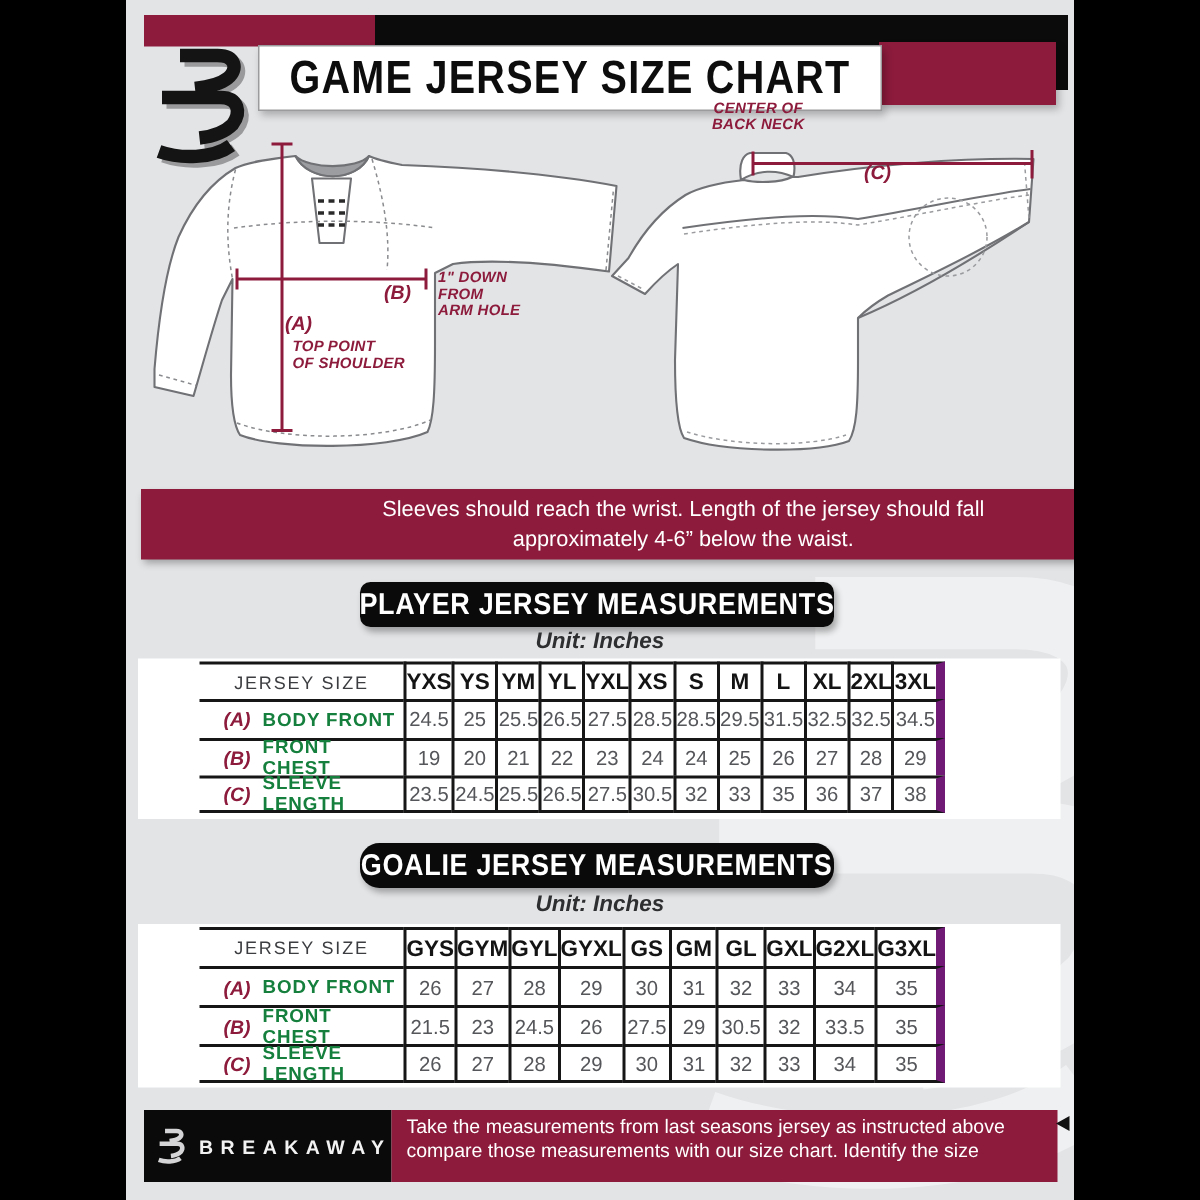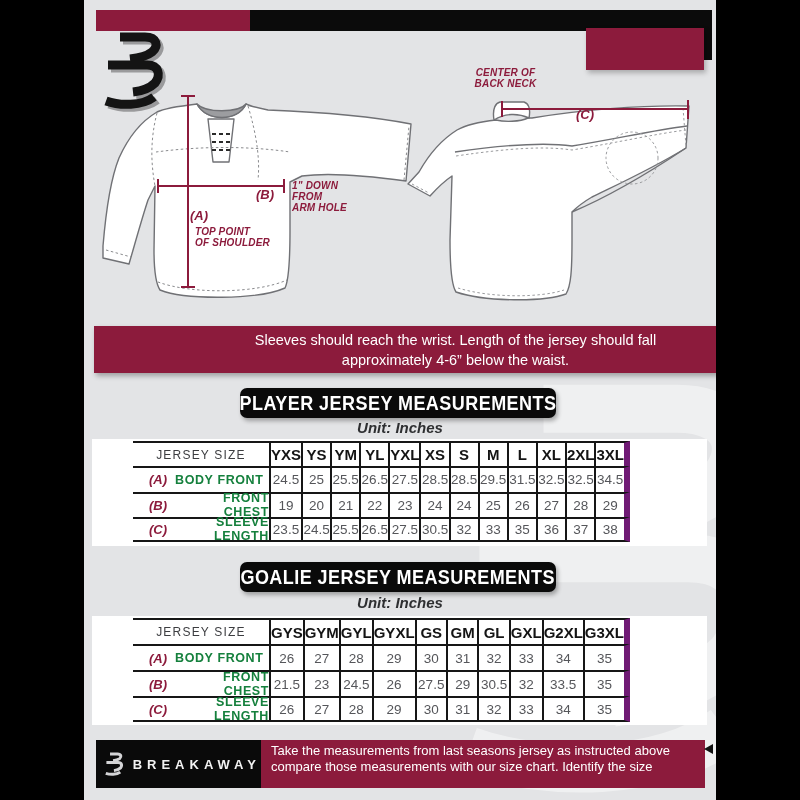--- a/index.html
+++ b/index.html
@@ -23,30 +23,30 @@
   .c-note{left:364px;top:67px;width:115px;text-align:center;}
 
   
   .banner{left:10px;top:326px;width:723px;height:47px;background:var(--maroon);box-shadow:2px 3px 5px rgba(0,0,0,.3);display:flex;align-items:center;justify-content:center;}
   .banner div{max-width:478px;text-align:center;color:#fff;font-size:14.5px;line-height:20px;}
 
   
   .pill{left:156px;width:316px;height:30px;background:#0a0a0a;border-radius:7px;box-shadow:2px 3px 4px rgba(0,0,0,.3);display:flex;align-items:center;justify-content:center;}
   .pill span{display:inline-block;transform:scaleX(.9);font-size:20px;font-weight:800;letter-spacing:.5px;color:#fff;white-space:nowrap;}
   .pill-player{top:388px;}
-  .pill-goalie{top:562px;}
+  .pill-goalie{top:562px;border-radius:13px;}
   .unit{left:0;width:632px;text-align:center;font-style:italic;font-weight:700;font-size:15px;color:#2e2f31;}
   .unit-player{top:419px;}
   .unit-goalie{top:594px;}
   .tpanel{left:8px;width:615px;background:#fff;}
   .tpanel-player{top:439px;height:107px;}
   .tpanel-goalie{top:616px;height:109px;}
 
   
-  .mtable{position:absolute;left:49px;width:497px;display:grid;text-align:right;}
+  .mtable{position:absolute;left:49px;width:497px;display:grid;}
   .mtable-player{top:441px;}
   .mtable-goalie{top:618px;}
   .cell{border-top:2px solid #161616;display:flex;align-items:center;justify-content:center;box-sizing:border-box;}
   .cell.szh,.cell.val{border-left:2px solid #161616;}
   .cell.last-col{border-right:6px solid #701a75;}
   .cell.last-row{border-bottom:2px solid #161616;}
   .cell.szh{font-weight:700;font-size:15px;color:#141414;}
   .cell.corner{font-size:12px;letter-spacing:1.2px;color:#3c3d40;font-weight:500;}
   .cell.val{font-size:13.5px;color:#55565a;font-weight:500;}
   .cell.rowlabel{justify-content:flex-start;padding-left:16px;gap:8px;}
@@ -72,20 +72,23 @@
         <path d="M20,11 L45,11 C57,11 59,20 52,26 C47,30 39,32 30,33"></path>
         <path d="M8,39 L47,39 C59,39 61,49 55,57 C50,62 42,65 33,66"></path>
         <path d="M6,75 C20,80 42,80 54,71"></path>
       </g>
     </svg>
 
     <div class="abs topbar-maroon"></div>
     <div class="abs topbar-black"></div>
     <div class="abs topbar-black-tall"></div>
     <div class="abs title-maroon-block"></div>
+    <div class="abs titlebar">
+      <span>GAME JERSEY SIZE CHART</span>
+    </div>
     <svg class="abs logo" viewBox="0 0 72 88">
       <g fill="none" stroke="#9a9a9c" stroke-width="9" transform="translate(3,3)">
         <path d="M20,11 L45,11 C57,11 59,20 52,26 C47,30 39,32 30,33"></path>
         <path d="M8,39 L47,39 C59,39 61,49 55,57 C50,62 42,65 33,66"></path>
         <path d="M6,75 C20,80 42,80 54,71"></path>
       </g>
       <g fill="none" stroke="#141414" stroke-width="9">
         <path d="M20,11 L45,11 C57,11 59,20 52,26 C47,30 39,32 30,33"></path>
         <path d="M8,39 L47,39 C59,39 61,49 55,57 C50,62 42,65 33,66"></path>
         <path d="M6,75 C20,80 42,80 54,71"></path>

